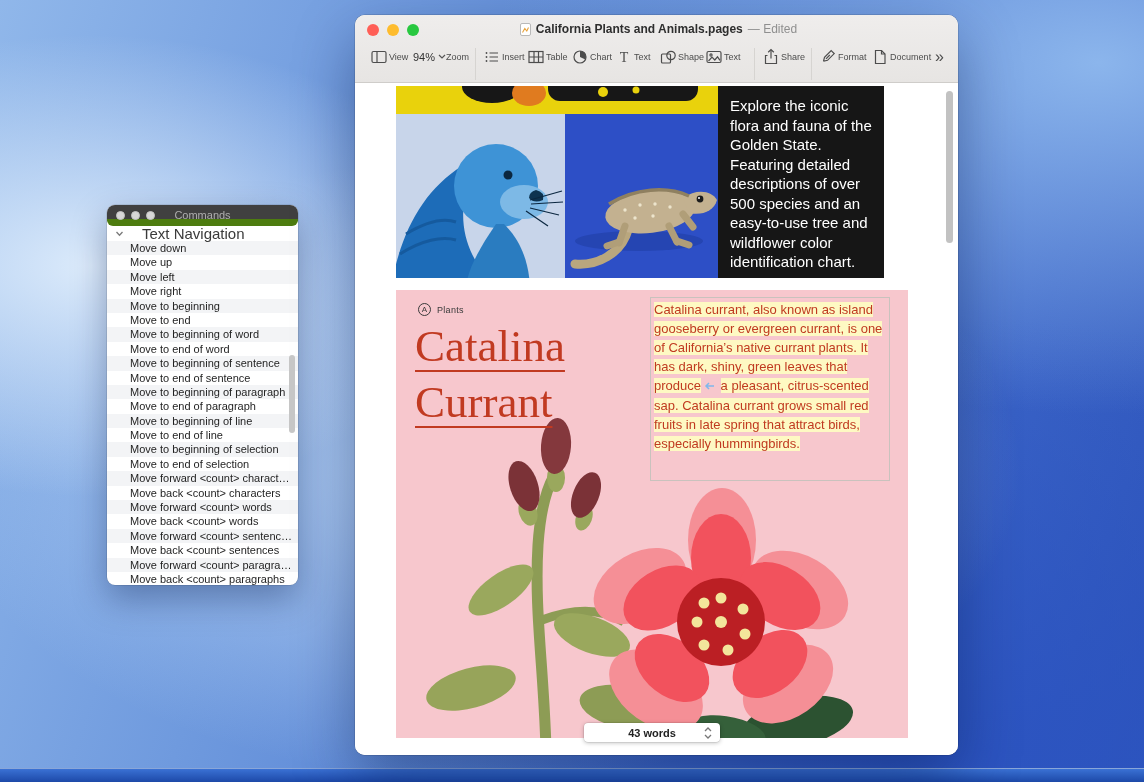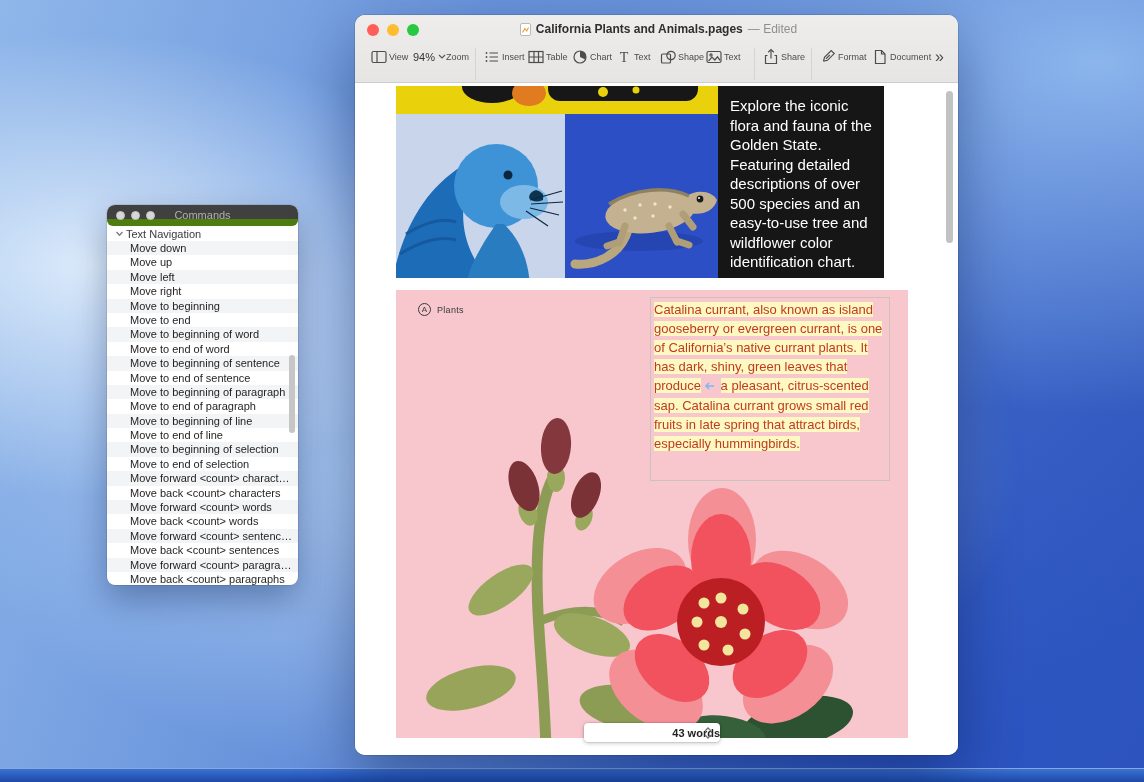--- a/index.html
+++ b/index.html
@@ -30,22 +30,22 @@
   .win-cmd {
     position:absolute; left:107px; top:205px; width:191px; height:380px;
     background:#ffffff; border-radius:8px; overflow:hidden;
     box-shadow:0 0 0 .5px rgba(0,0,0,.18), 0 14px 34px rgba(0,20,70,.35);
   }
   .cmd-titlebar { position:relative; height:21px; background:#404040; border-bottom:7px solid #4d7c0f;border-radius:6px; }
   .cmd-dots { position:absolute; left:9px; top:6px; display:flex; gap:6px; }
   .cdot { width:9px; height:9px; border-radius:50%; background:#d7d7d7; border:.5px solid #c3c3c3; }
   .cmd-title { text-align:center; font-size:11px; line-height:21px; color:#aeaeae; }
   .cmd-list { position:absolute; left:0; right:0; top:21px; bottom:0; overflow:hidden; }
-  .cmd-header { height:15px; display:flex; align-items:center; gap:2px; padding-left:8px;
-    font-size:11px; color:#3a3a3a; background:#fff; }
+  .cmd-header { height:15px; display:flex; align-items:center; gap:18px; padding-left:8px;
+    font-size:15px; color:#3a3a3a; background:#fff; }
   .cmd-row { height:14.4px; line-height:14.4px; padding-left:23px; font-size:11px; color:#1f1f1f;
     white-space:nowrap; overflow:hidden; }
   .cmd-list .cmd-row:nth-child(even) { background:#f3f4f6; }
   .cmd-scroll { position:absolute; right:3px; top:150px; width:6px; height:78px;
     background:#c7c7c7; border-radius:3px; }
 
   
   .win-pages {
     position:absolute; left:355px; top:15px; width:603px; height:740px;
     background:#ffffff; border-radius:10px; overflow:hidden;
@@ -96,21 +96,21 @@
     text-decoration:underline; text-decoration-thickness:2px; text-underline-offset:9px; }
 
   .text-frame { position:absolute; left:254px; top:7px; width:240px; height:184px; z-index:2;
     border:1px solid #c9c2bd; padding:2px 3px;
     font-size:13px; line-height:19px; color:#c03a20; }
   .hl { background:#fef9c3; -webkit-box-decoration-break:clone; box-decoration-break:clone; }
   .caret-mark { display:inline-block; vertical-align:-1px; margin:0 2px; }
 
   .pill { position:absolute; left:229px; top:639px; width:136px; height:19px; z-index:5;
     background:#ffffff; border-radius:4px; box-shadow:0 0 0 .5px rgba(0,0,0,.12), 0 1px 4px rgba(0,0,0,.25);
-    display:flex; align-items:center; justify-content:flex-end;
+    display:flex; align-items:center; justify-content:center;
     font-size:11px; font-weight:700; color:#222; }
   .pill .stepper { position:absolute; right:7px; top:3px; }
 
   .pg-scroll { position:absolute; right:5px; top:7px; width:7px; height:152px;
     background:#c2c2c2; border-radius:4px; }
 </style>
 </head>
 <body>
 
 <div class="desktop">
@@ -391,20 +391,24 @@
               <circle cx="301" cy="332" r="5.5"></circle>
             <circle cx="308" cy="313" r="5.5"></circle>
           </g>
         </svg>
 
         <div class="badge-row">
           <span class="badge-circle">A</span>
           <span class="badge-text">Plants</span>
         </div>
 
+        <div class="heading">
+          <span>Catalina</span><br>
+          <span>Currant</span>
+        </div>
 
         <div class="text-frame">
           <span class="hl">Catalina currant, also known as island gooseberry or evergreen currant, is one of California’s native currant plants. It has dark, shiny, green leaves that produce</span><span class="caret-mark"><svg width="12" height="10" viewBox="0 0 12 10">
                 <path d="M11 5 H3 M6 2 L3 5 L6 8" stroke="#7fb8ec" stroke-width="1.5" fill="none"></path>
               </svg></span>
           <span class="hl">a pleasant, citrus-scented sap. Catalina currant grows small red fruits in late spring that attract birds, especially hummingbirds.</span>
         </div>
       </div>
 
       <div class="pill">

